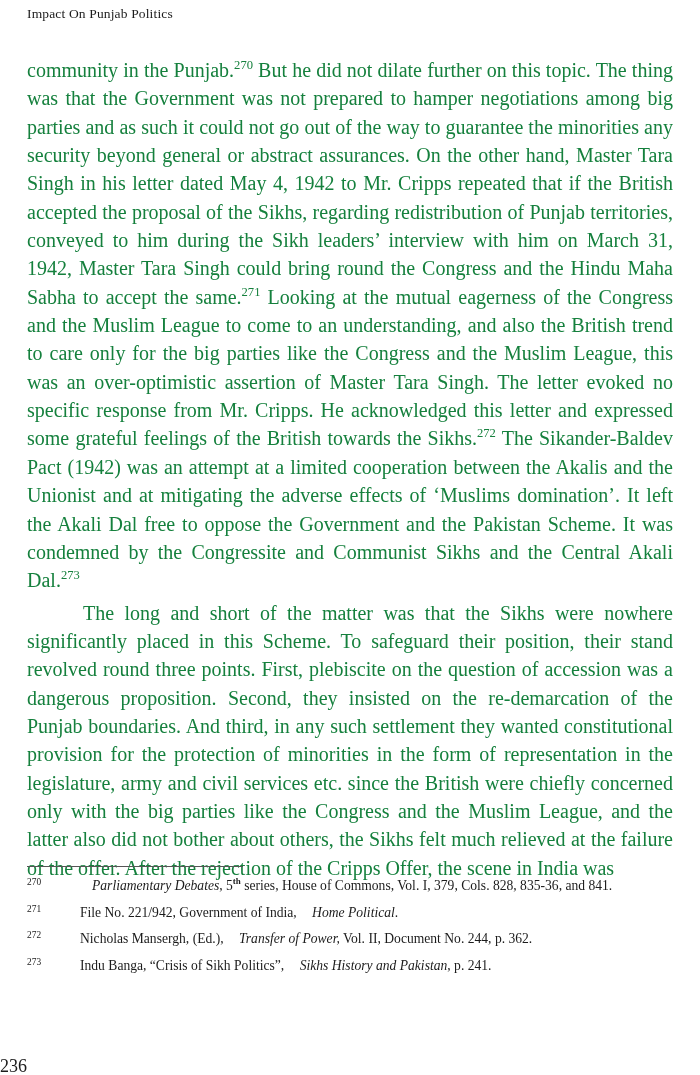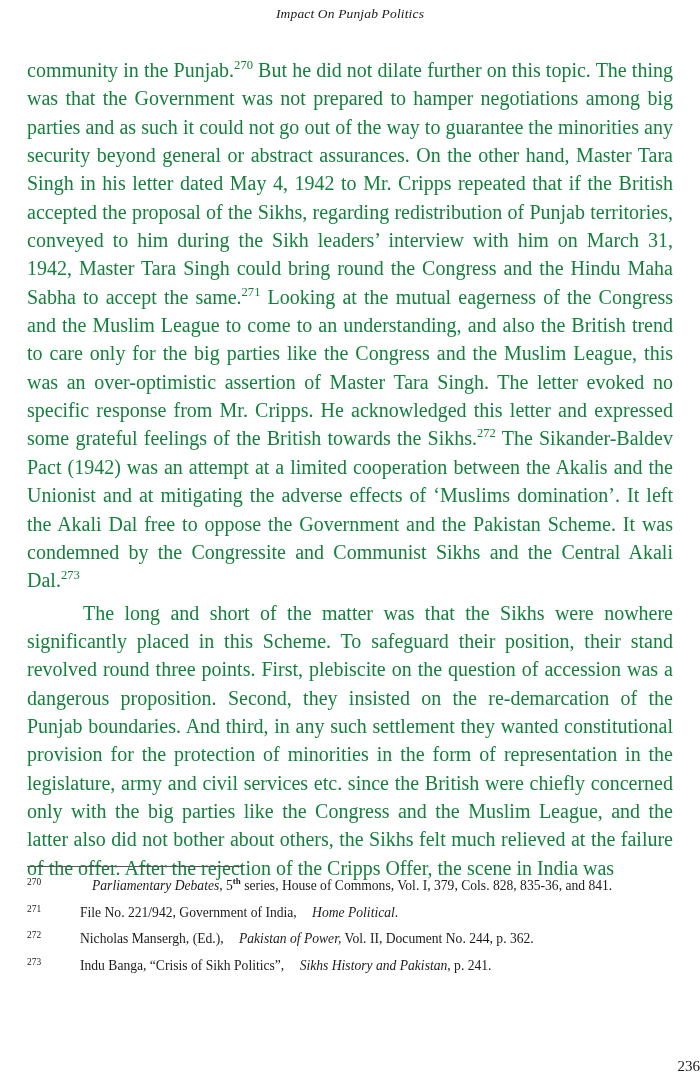--- a/index.html
+++ b/index.html
@@ -23,22 +23,21 @@
     width: 700px;
     height: 1075px;
   }
 
   
   .running-header {
     position: absolute;
     left: 27px;
     top: 6px;
     width: 646px;
-    text-align: center;
-    font-style: italic;
+    text-align: left;
     font-size: 13.5px;
     letter-spacing: 0.15px;
     color: #1b1b1b;
   }
 
   
   .body-block {
     position: absolute;
     left: 27px;
     top: 56px;
@@ -107,22 +106,22 @@
     line-height: 0;
     font-weight: bold;
   }
 
   
   .page-number {
     position: absolute;
     left: 0;
     top: 1057px;
     width: 700px;
-    text-align: right;
-    font-size: 15px;
+    text-align: left;
+    font-size: 18px;
     line-height: 18px;
     color: #1b1b1b;
   }
 </style>
 </head>
 <body>
 
 <div class="page">
 
   <div class="running-header">Impact On Punjab Politics</div>
@@ -130,20 +129,20 @@
   <div class="body-block" id="body-block">
       <p class="body-par">community in the Punjab.<sup class="fn-ref">270</sup> But he did not dilate further on this topic. The thing was that the Government was not prepared to hamper negotiations among big parties and as such it could not go out of the way to guarantee the minorities any security beyond general or abstract assurances. On the other hand, Master Tara Singh in his letter dated May 4, 1942 to Mr. Cripps repeated that if the British accepted the proposal of the Sikhs, regarding redistribution of Punjab territories, conveyed to him during the Sikh leaders’ interview with him on March 31, 1942, Master Tara Singh could bring round the Congress and the Hindu Maha Sabha to accept the same.<sup class="fn-ref">271</sup> Looking at the mutual eagerness of the Congress and the Muslim League to come to an understanding, and also the British trend to care only for the big parties like the Congress and the Muslim League, this was an over-optimistic assertion of Master Tara Singh. The letter evoked no specific response from Mr. Cripps. He acknowledged this letter and expressed some grateful feelings of the British towards the Sikhs.<sup class="fn-ref">272</sup> The Sikander-Baldev Pact (1942) was an attempt at a limited cooperation between the Akalis and the Unionist  and at mitigating  the adverse effects of ‘Muslims domination’. It left the Akali Dal free to oppose the Government and the Pakistan Scheme. It was  condemned by the Congressite and Communist Sikhs and the Central Akali Dal.<sup class="fn-ref">273</sup></p>
       <p class="body-par indent">The long and short of the matter was that the Sikhs were nowhere significantly placed in this Scheme. To safeguard their position, their stand revolved round three points. First, plebiscite on the question of accession was a dangerous proposition. Second, they insisted on the re-demarcation of the Punjab boundaries. And third, in any such settlement they wanted constitutional provision for the protection of minorities in the form of representation in the legislature, army and civil services etc. since the British were chiefly concerned only with the big parties like the Congress and the Muslim League, and the latter also did not bother about others, the Sikhs felt much relieved at the failure of the offer. After the rejection of the Cripps Offer, the scene in India was</p>
     </div>
 
   <div class="footnote-area">
     <div class="footnote-rule"></div>
     <div id="footnote-list">
         <div class="footnote"><span class="fn-num">270</span><span><i>Parliamentary Debates</i>, 5<sup>th</sup> series, House of Commons, Vol. I, 379, Cols. 828, 835-36, and 841.</span></div>
         <div class="footnote"><span class="fn-num">271</span><span>File No. 221/942, Government of India, <i>Home Political</i>.</span></div>
-        <div class="footnote"><span class="fn-num">272</span><span>Nicholas Mansergh,  (Ed.), <i>Pakistan of Power,</i> Vol. II, Document No. 244, p. 362.</span></div>
+        <div class="footnote"><span class="fn-num">272</span><span>Nicholas Mansergh,  (Ed.), <i>Transfer of Power,</i> Vol. II, Document No. 244, p. 362.</span></div>
         <div class="footnote"><span class="fn-num">273</span><span>Indu Banga, “Crisis of  Sikh Politics”, <i>Sikhs History and Pakistan</i>, p. 241.</span></div>
       </div>
   </div>
 
   <div class="page-number">236</div>
 
 </div>
 
 </body></html>

